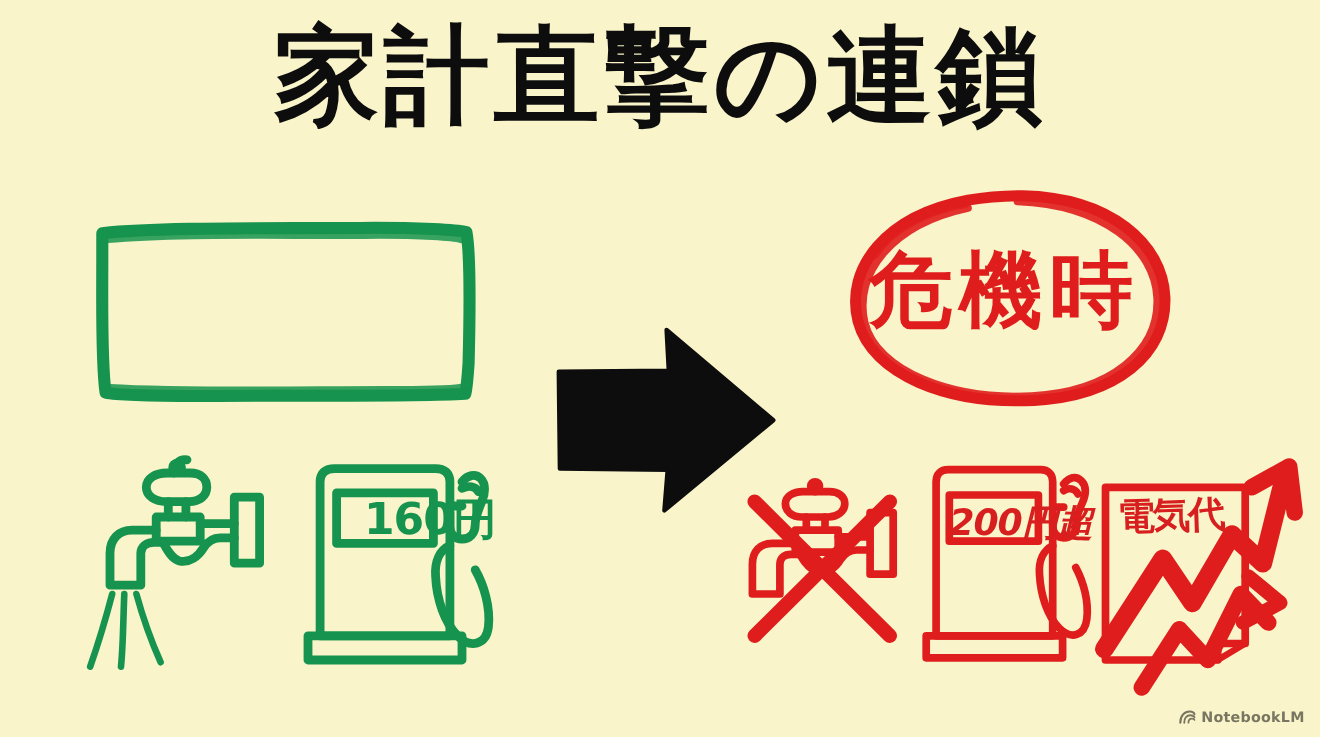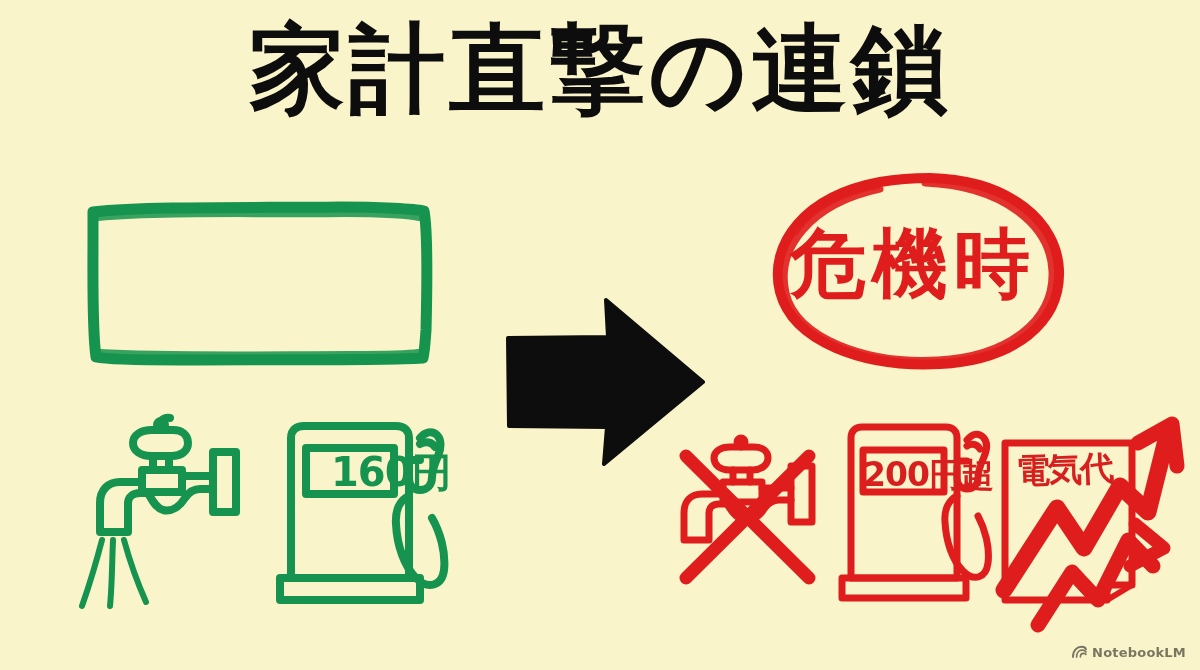--- a/index.html
+++ b/index.html
@@ -80,20 +80,21 @@
     color: #16934e;
     letter-spacing: -1px;
     margin-left: 19px;
   }
   #pump-price-crisis {
     left: 863px;
     top: 458px;
     font-size: 33px;
     color: #d81f1f;
     letter-spacing: -1px;
+    font-style: italic;
   }
   #bill-label {
     position: absolute;
     left: 1016px;
     top: 452px;
     font-size: 34px;
     font-weight: 700;
     color: #d81f1f;
     letter-spacing: -2px;
     line-height: 1;

